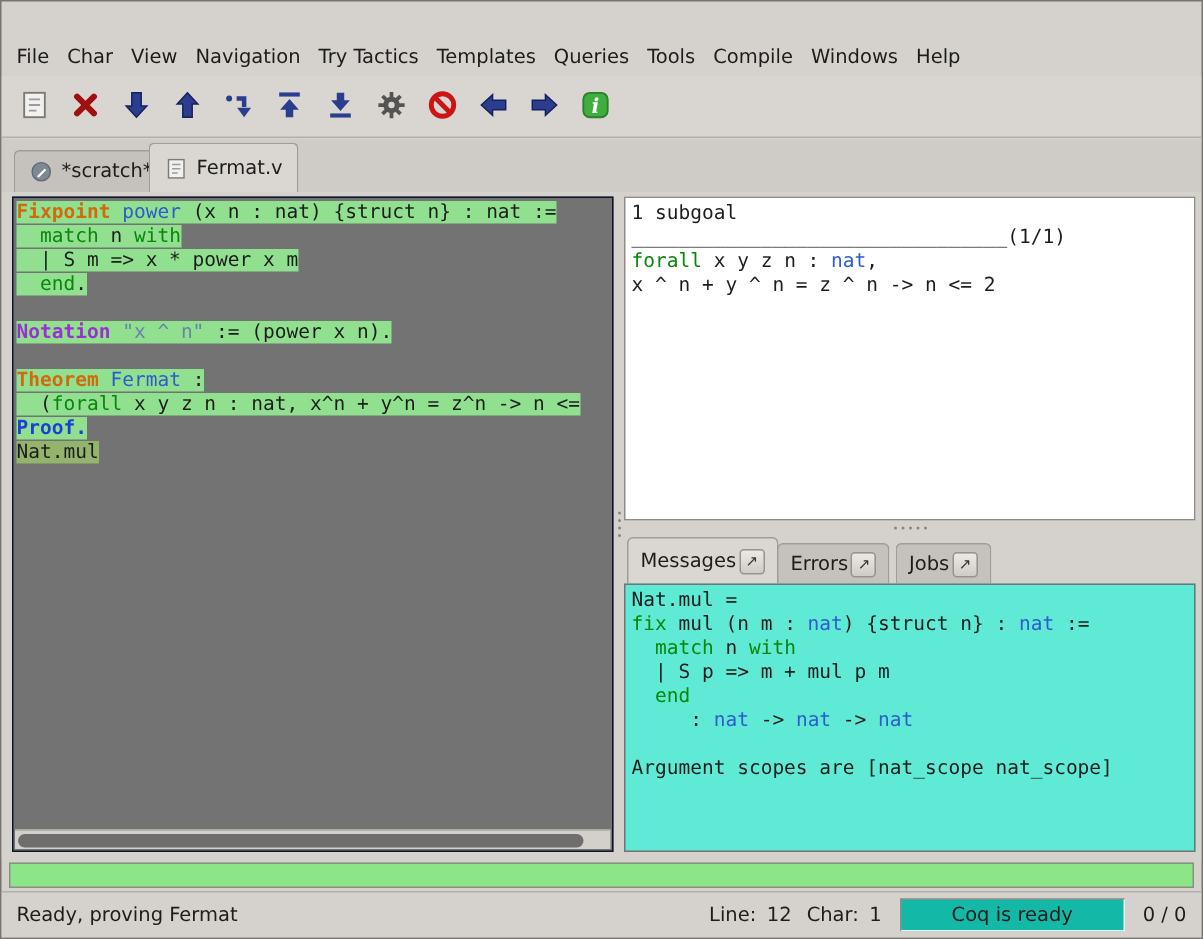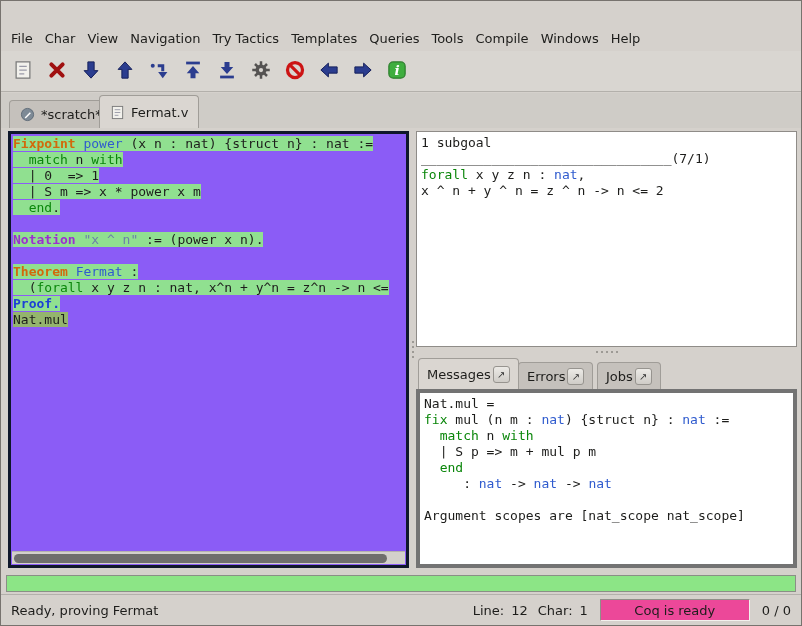--- a/index.html
+++ b/index.html
@@ -34,21 +34,21 @@
   .tab { position:absolute; bottom:0; height:28px; display:flex; align-items:center; gap:6px;
          padding:0 10px; border:1px solid #a09d98; border-bottom:none;
          border-radius:4px 4px 0 0; font-size:13px; background:#c5c1bc; }
   .tab.active { background:#dad6d1; height:33px; }
   .tab-icon { display:flex; }
 
   
   .main { position:absolute; left:0; top:127px; right:0; height:446px; background:#d5d1cc; }
 
   .editor-pane { position:absolute; left:7px; top:3px; width:401px; height:437px;
-                 background:#8b5cf6; border:3px solid #0f172a; overflow:hidden; }
+                 background:#737373; border:1px solid #0f172a; overflow:hidden; }
   .code { font-family:"DejaVu Sans Mono", monospace; font-size:13px; line-height:16px;
           padding:2px 0 0 2px; overflow:hidden; }
   .code-line { min-height:16px; white-space:pre; }
   .bg-proc { background:#90e090; }
   .bg-sent { background:#94b46e; }
   .tok-v { color:#d2690b; font-weight:bold; }
   .tok-i { color:#2f5bce; }
   .tok-k { color:#0a860a; }
   .tok-n { color:#9b30d0; font-weight:bold; }
   .tok-s { color:#6b82a8; }
@@ -74,32 +74,32 @@
   .panel-tabs { position:absolute; left:415px; top:228px; width:381px; height:33px; }
   .ptab { position:absolute; bottom:0; height:27px; display:flex; align-items:center; gap:2px;
           padding:0 8px; border:1px solid #a09d98; border-bottom:none;
           border-radius:4px 4px 0 0; font-size:13px; background:#c5c1bc; }
   .ptab.active { background:#dad6d1; height:31px; }
   .detach { width:17px; height:17px; border:1px solid #97948f; border-radius:3px;
             background:linear-gradient(#eceae6,#cfccc7); font-size:10px; display:flex;
             align-items:center; justify-content:center; color:#333; }
 
   .panel-content { position:absolute; left:415px; top:261px; width:381px; height:179px;
-                   background:#ffffff; border:4px solid #737373; overflow:hidden; }
+                   background:#5eead4; border:1px solid #737373; overflow:hidden; }
 
   
   .progress { position:absolute; left:5px; right:5px; top:574px; height:17px;
               border:1px solid #8a8f86; background:#8ce586; }
   .statusbar { position:absolute; left:0; right:0; bottom:0; height:31px;
                border-top:1px solid #b3b0ab; display:flex; align-items:center;
                padding:0 10px; font-size:13px; background:#d5d1cc;gap:20px; }
   .status-right { margin-left:auto; display:flex; align-items:center; }
   .status-right .lbl { margin-left:10px; }
   .status-right .val { margin-left:7px; }
-  .coq-status { width:150px; height:22px; margin:0 12px; background:#ec4899;
+  .coq-status { width:150px; height:22px; margin:0 12px; background:#14b8a6;
                 border:1px solid; border-color:#918e89 #f3f1ed #f3f1ed #918e89;
                 display:flex; align-items:center; justify-content:center; font-size:13px; }
 </style>
 </head>
 <body>
 
 <div class="window">
 
 
   <div class="menubar">
@@ -210,21 +210,20 @@
       <span>Fermat.v</span>
     </div>
   </div>
 
   <div class="main">
 
     <div class="editor-pane">
       <div class="code">
           <div class="code-line"><span class="bg-proc"><span class="tok-v">Fixpoint</span><span> </span><span class="tok-i">power</span><span> (x n : nat) {struct n} : nat :=</span></span></div>
           <div class="code-line"><span class="bg-proc"><span>  </span><span class="tok-k">match</span><span> n </span><span class="tok-k">with</span></span></div>
-          <div class="code-line"><span class="bg-proc"><span>  | 0  =&gt; 1</span></span></div>
           <div class="code-line"><span class="bg-proc"><span>  | S m =&gt; x * power x m</span></span></div>
           <div class="code-line"><span class="bg-proc"><span>  </span><span class="tok-k">end</span><span>.</span></span></div>
           <div class="code-line"><span></span></div>
           <div class="code-line"><span class="bg-proc"><span class="tok-n">Notation</span><span> </span><span class="tok-s">"x ^ n"</span><span> := (power x n).</span></span></div>
           <div class="code-line"><span></span></div>
           <div class="code-line"><span class="bg-proc"><span class="tok-v">Theorem</span><span> </span><span class="tok-i">Fermat</span><span> :</span></span></div>
           <div class="code-line"><span class="bg-proc"><span>  (</span><span class="tok-k">forall</span><span> x y z n : nat, x^n + y^n = z^n -&gt; n &lt;=</span></span></div>
           <div class="code-line"><span class="bg-proc"><span class="tok-p">Proof.</span></span></div>
           <div class="code-line"><span class="bg-sent"><span>Nat.mul</span></span></div>
         </div>
@@ -236,21 +235,21 @@
     <div class="vsplit">
         <i></i>
         <i></i>
         <i></i>
         <i></i>
       </div>
 
     <div class="goals-pane">
       <div class="code">
           <div class="code-line"><span><span>1 subgoal</span></span></div>
-          <div class="code-line"><span><span>________________________________(7/1)</span></span></div>
+          <div class="code-line"><span><span>________________________________(1/1)</span></span></div>
           <div class="code-line"><span><span class="tok-k">forall</span><span> x y z n : </span><span class="tok-t">nat</span><span>,</span></span></div>
           <div class="code-line"><span><span>x ^ n + y ^ n = z ^ n -&gt; n &lt;= 2</span></span></div>
         </div>
     </div>
 
     <div class="hsplit">
         <i></i>
         <i></i>
         <i></i>
         <i></i>

